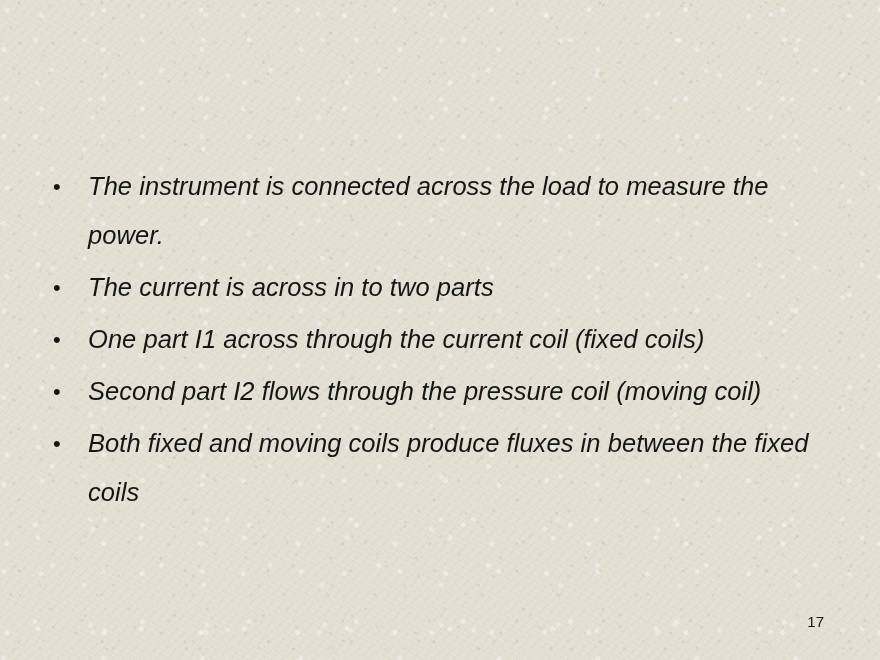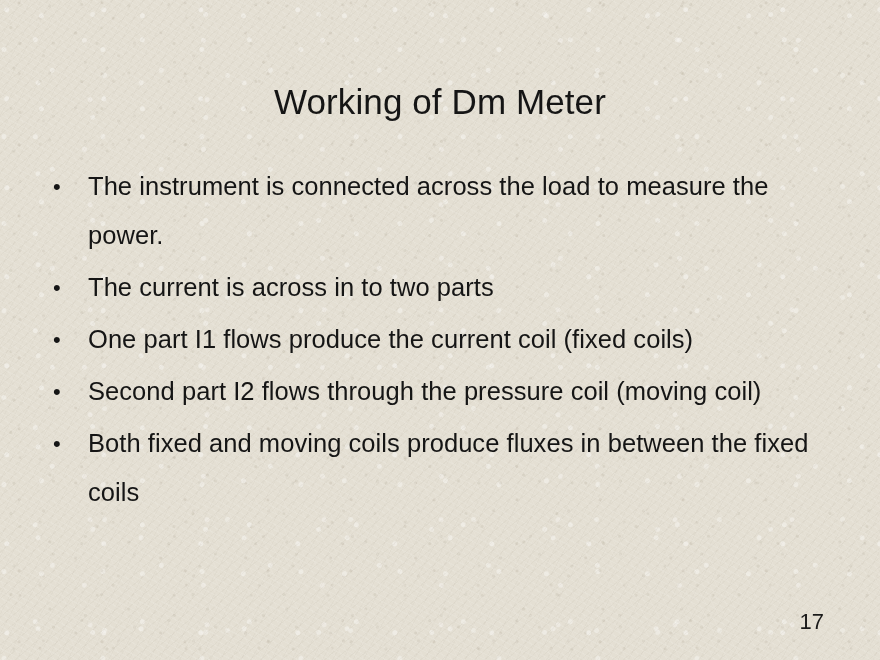--- a/index.html
+++ b/index.html
@@ -117,59 +117,59 @@
     top: 0;
     width: 10px;
     line-height: 49px;
     font-size: 22px;
     color: #151515;
     text-align: left;
   }
 
   .bullet-text {
     display: block;
+    font-style: italic;
   }
 
   #page-number {
     position: absolute;
     right: 56px;
     bottom: 28px;
-    font-size: 22px;
+    font-size: 15px;
     line-height: 20px;
     color: #1a1a1a;
     margin-left: 18px;
   }
 </style>
 </head>
 <body>
 
 <div id="slide">
 
   <div id="slide-texture"></div>
   <div id="slide-texture-fine"></div>
 
   <div id="slide-content">
 
-    <h1 id="page-title">Working of Dm Meter</h1>
 
     <ul id="bullet-list">
 
       <li class="bullet-item">
         <span class="bullet-marker">•</span>
         <span class="bullet-text">The instrument is connected across the load to measure the power.</span>
       </li>
 
       <li class="bullet-item">
         <span class="bullet-marker">•</span>
         <span class="bullet-text">The current is across in to two parts</span>
       </li>
 
       <li class="bullet-item">
         <span class="bullet-marker">•</span>
-        <span class="bullet-text">One part I1 flows produce the current coil (fixed coils)</span>
+        <span class="bullet-text">One part I1 across through the current coil (fixed coils)</span>
       </li>
 
       <li class="bullet-item">
         <span class="bullet-marker">•</span>
         <span class="bullet-text">Second part I2 flows through the pressure coil (moving coil)</span>
       </li>
 
       <li class="bullet-item">
         <span class="bullet-marker">•</span>
         <span class="bullet-text">Both fixed and moving coils produce fluxes in between the fixed coils</span>

